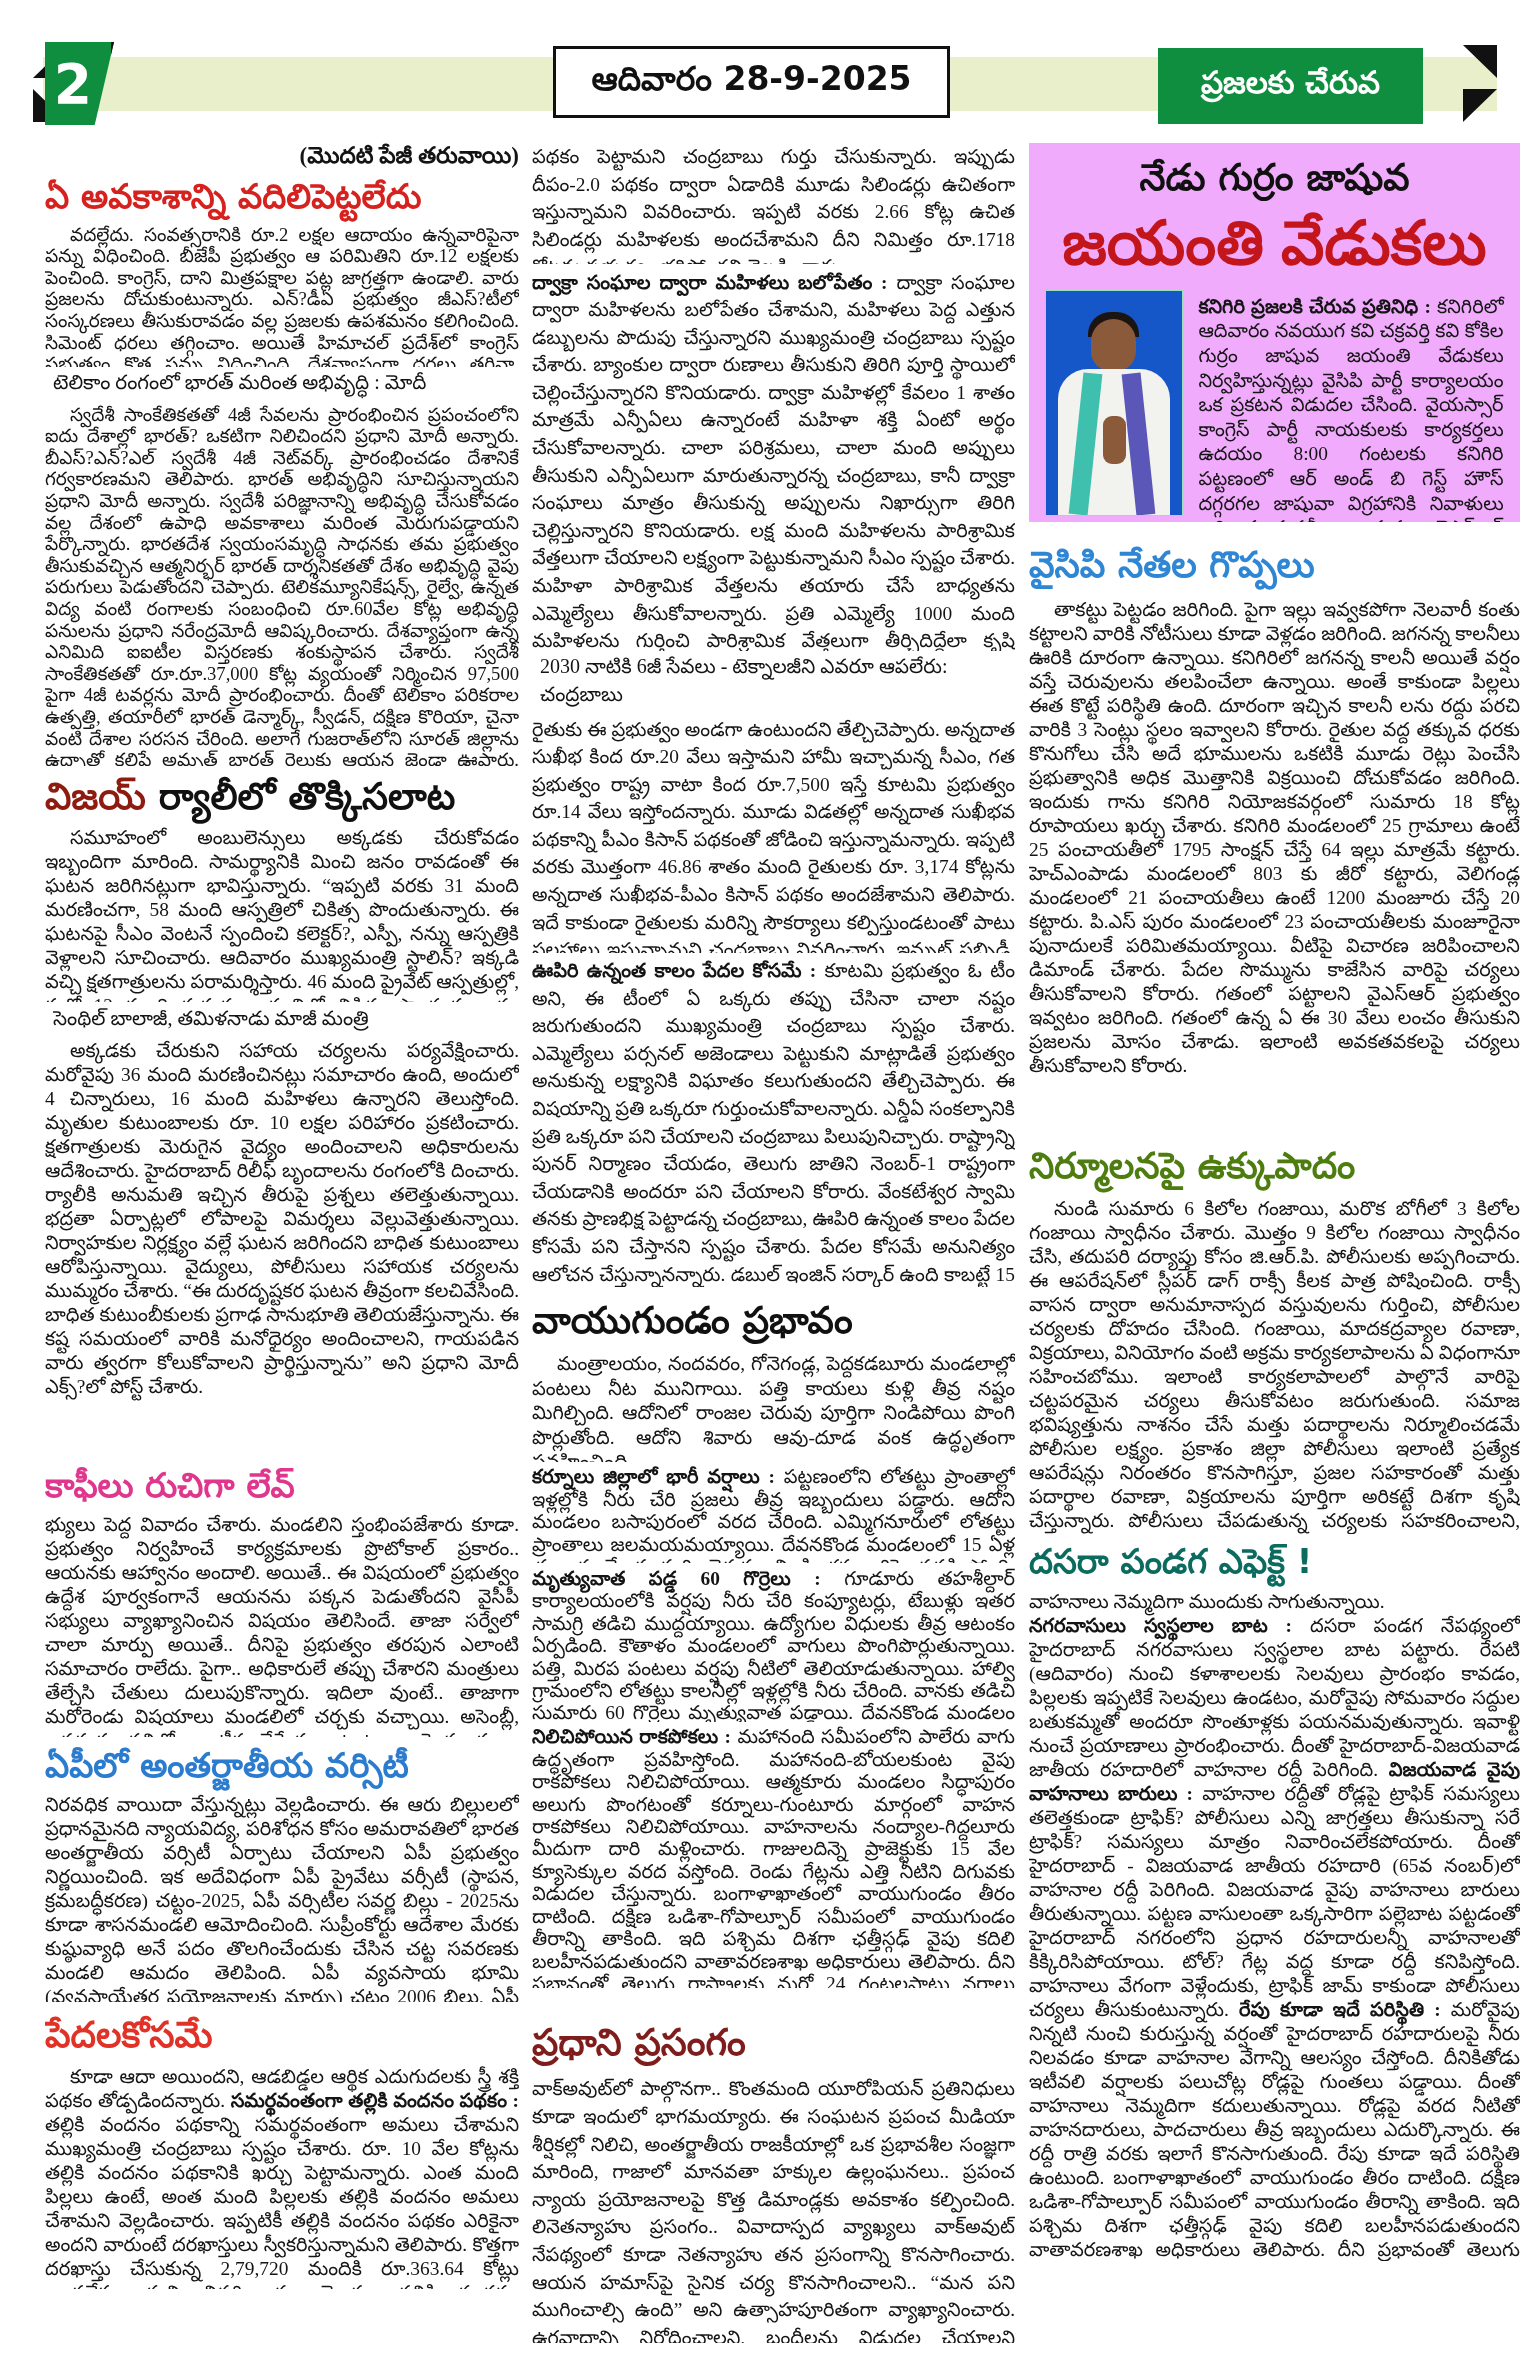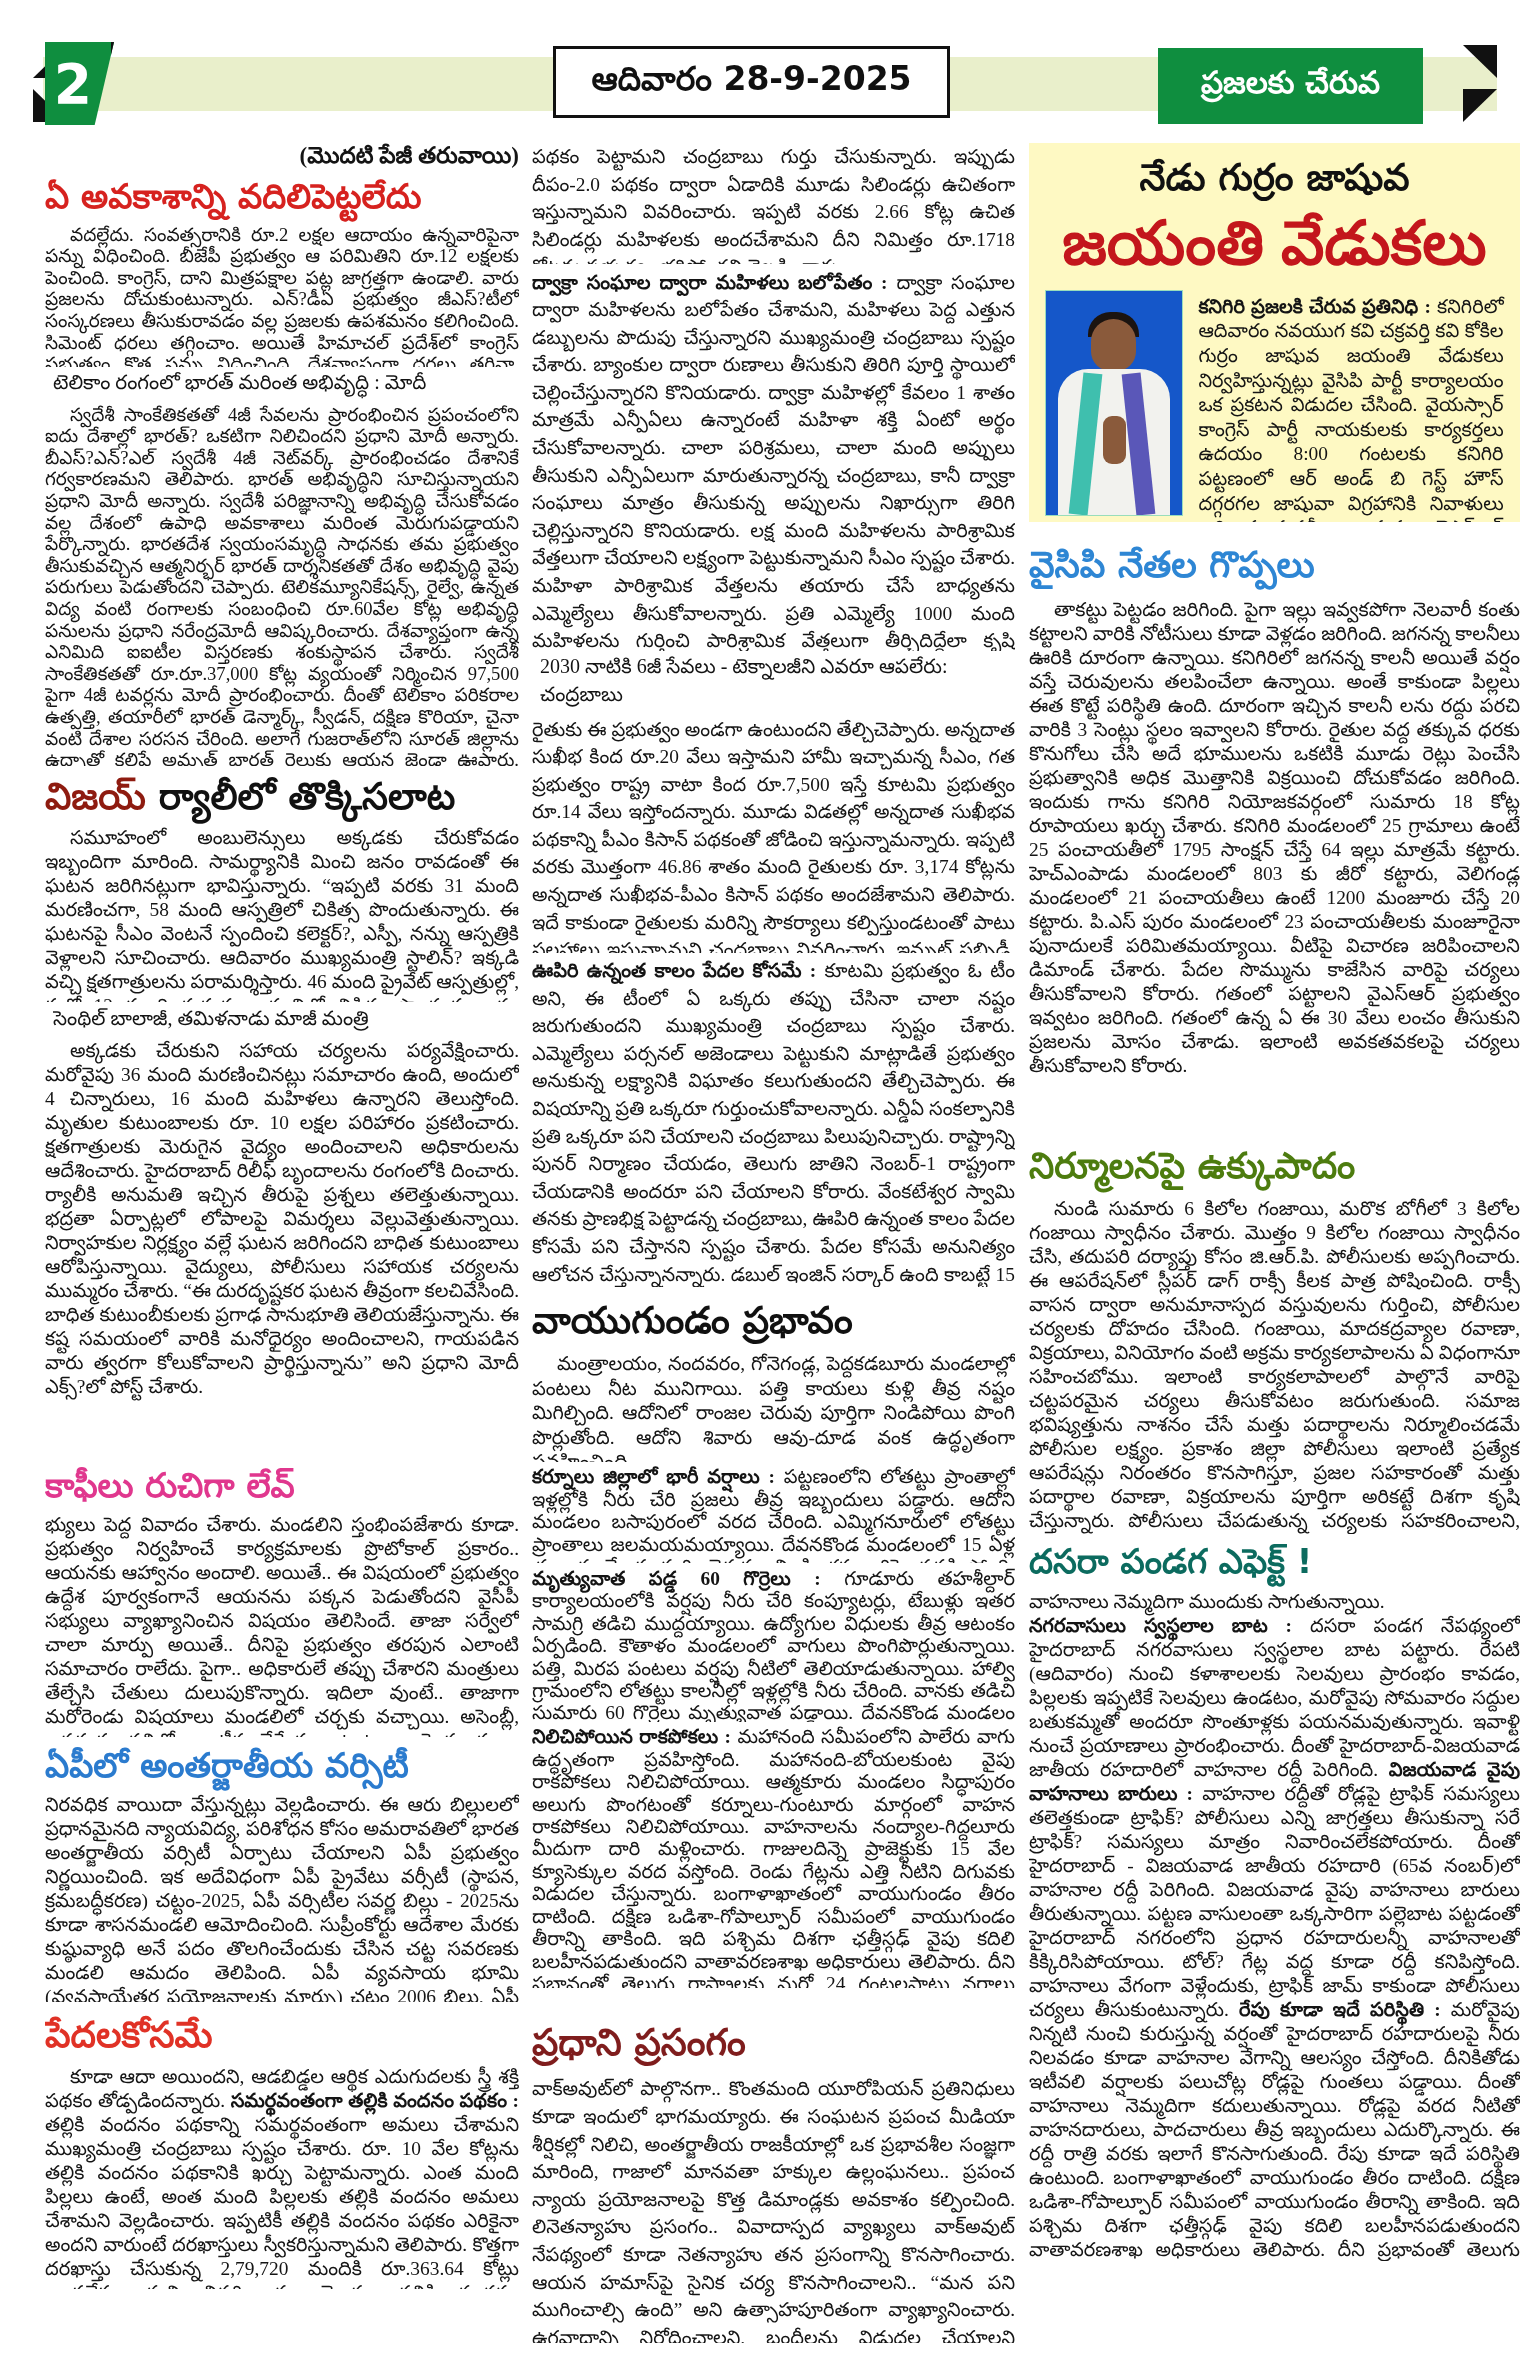--- a/index.html
+++ b/index.html
@@ -40,21 +40,21 @@
   .hl-vblue{color:#2e86d4;font-size:36px;}
   .hl-maroon{color:#4d7c0f;font-size:36px;}
   .hl-teal{color:#0c6b5f;font-size:34px;}
   .para{font-size:19.4px;line-height:27.6px;text-align:justify;margin:4.5px 0;overflow:hidden;}
   .para .lead{font-weight:bold;}
   .dense{font-size:18.6px;line-height:21.6px;}
   .mid{font-size:19.4px;line-height:24px;}
   .sub{font-weight:normal;font-size:20px;margin:3px 8px;overflow:hidden;}
   .indent{text-indent:25px;}
   
-  .pinkbox{background:#fef9c3;padding:13.4px 16.4px 7.5px 16.4px;box-sizing:border-box;height:379px;overflow:hidden;margin-bottom:21px;}
+  .pinkbox{background:#f0abfc;padding:13.4px 16.4px 7.5px 16.4px;box-sizing:border-box;height:379px;overflow:hidden;margin-bottom:21px;}
   .jy-k{font-family:"DejaVu Sans",sans-serif;font-weight:bold;font-size:37px;text-align:center;color:#111;margin:0;}
   .jy-h{font-family:Liberation Sans, sans-serif;font-weight:bold;font-size:61px;text-align:center;color:#c3161c;margin:3px 0 10.4px 0;line-height:1.05;}
   .jy-photo{float:left;width:136px;height:224px;margin:4.5px 15px 4.5px 0;background:#1557c9;position:relative;overflow:hidden;border:0.7px solid #9db;}
   .jy-body{font-size:19.4px;line-height:24.6px;text-align:justify;}
   
   .head{position:absolute;left:45px;top:28px;width:45px;height:52px;background:#8a5a3b;border-radius:22.4px 22.4px 19.4px 19.4px;}
   .hair{position:absolute;left:42px;top:21px;width:51px;height:25px;background:#1b1410;border-radius:22.4px 22.4px 0 0;}
   .shirt{position:absolute;left:12px;top:78px;width:112px;height:149px;background:#f2f2ee;border-radius:30px 30px 0 0;}
   .scarf1{position:absolute;left:30px;top:82px;width:19.4px;height:142px;background:#3fbfae;transform:rotate(6deg);}
   .scarf2{position:absolute;left:83px;top:82px;width:19.4px;height:142px;background:#5a57b8;transform:rotate(-6deg);}

